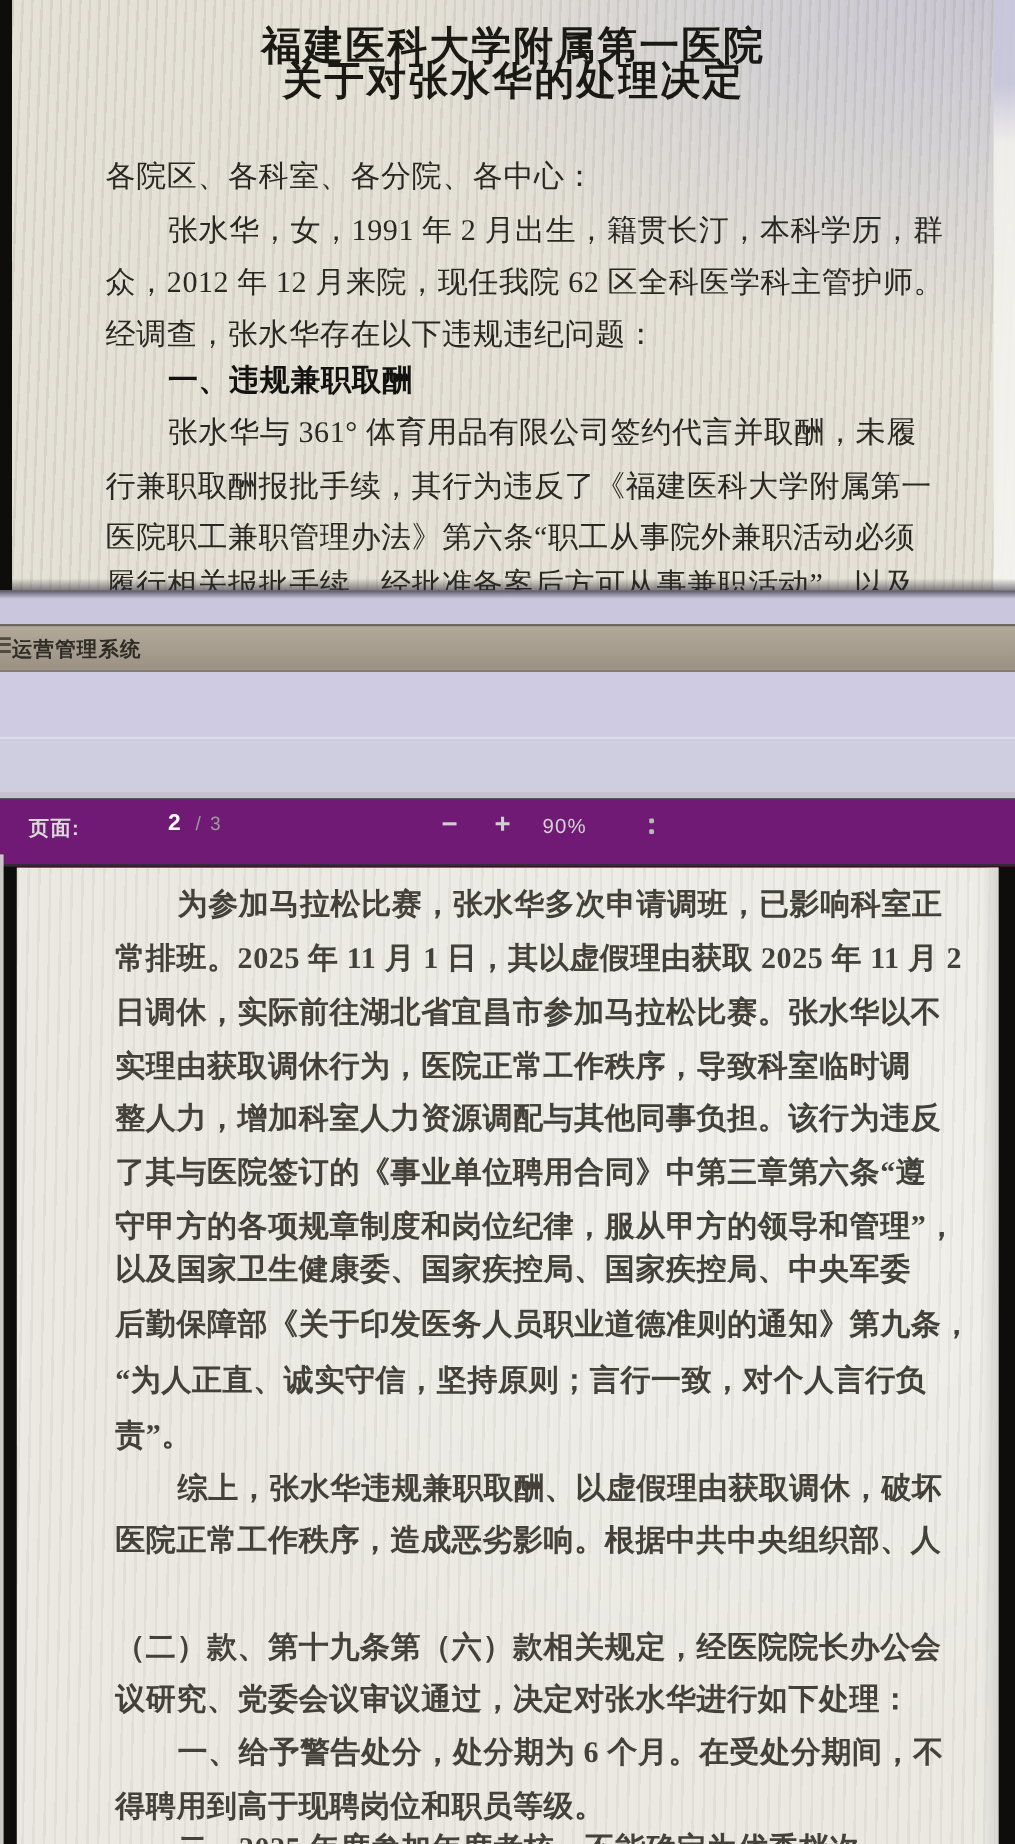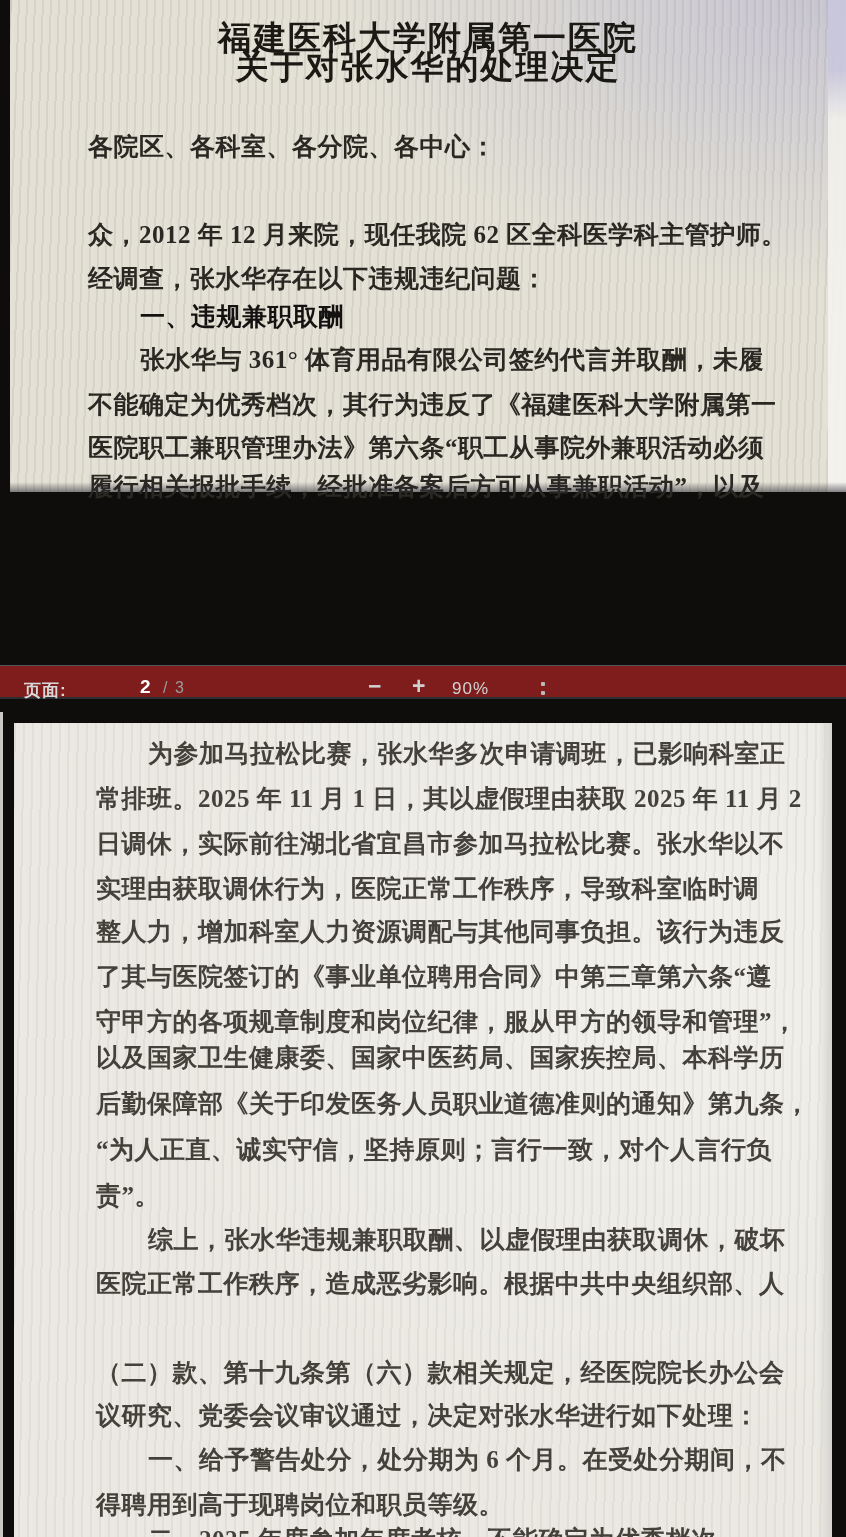--- a/index.html
+++ b/index.html
@@ -29,21 +29,21 @@
     position:absolute;right:0;top:0;width:18px;height:100%;
     background:linear-gradient(#c9c7dc 0 70px, #f2f1ec 120px, #f5f4f0);
     opacity:.9;
   }
   .doc-title{
     position:absolute;left:0;width:100%;text-align:center;
     font-size:33px;font-weight:900;color:#1b1914;letter-spacing:2px;white-space:nowrap;
   }
   .dline{
     position:absolute;left:78px;width:700px;
-    font-size:25px;font-weight:700;color:#2a2822;letter-spacing:0.5px;white-space:nowrap;
+    font-size:25px;font-weight:400;color:#2a2822;letter-spacing:0.5px;white-space:nowrap;
   }
   .dline.ind{padding-left:52px;}
   .dline.hd{font-weight:700;color:#141210;}
   
   .mid{position:absolute;left:0;top:492px;width:846px;height:173px;background:#c9c6de;}
   .mid-shadow{position:absolute;left:0;top:0;width:100%;height:7px;
     background:linear-gradient(rgba(52,50,62,0.75), rgba(201,198,222,0));}
   .sysbar{
     position:absolute;left:0;top:28px;width:100%;height:40px;
     background:linear-gradient(#b2a99b,#9c9284);
@@ -60,22 +60,22 @@
     background:
       linear-gradient(#3a362e 0 2px, transparent 2px 5px, #3a362e 5px 7px, transparent 7px 11px, #3a362e 11px 13px, transparent 13px);
     opacity:.8;
   }
   .mid-low1{position:absolute;left:0;top:68px;width:100%;height:54px;background:#cecbe2;}
   .mid-low-line{position:absolute;left:0;top:122px;width:100%;height:2px;background:#dedcea;}
   .mid-low2{position:absolute;left:0;top:124px;width:100%;height:47px;background:#cfcde0;}
   .mid-low3{position:absolute;left:0;top:168px;width:100%;height:5px;background:#c4c3cd;}
   
   .pdfbar{
-    position:absolute;left:0;top:665px;width:846px;height:34px;
-    background:#7f1d1d;border-top:1px solid #54565a;box-sizing:border-box;
+    position:absolute;left:0;top:665px;width:846px;height:57px;
+    background:#701a75;border-top:1px solid #54565a;box-sizing:border-box;
     box-shadow:inset 0 -2px 0 #2d2f33;
     font-family:"Liberation Sans","DejaVu Sans",sans-serif;
   }
   .pdfbar .page-label{position:absolute;left:24px;top:13px;font-size:17px;font-weight:700;color:#d8d8d8;letter-spacing:1px;}
   .pdfbar .page-current{position:absolute;left:140px;top:10px;font-size:19px;font-weight:700;color:#ffffff;}
   .pdfbar .page-sep{position:absolute;left:163px;top:13px;font-size:16px;color:#9a9a9a;}
   .pdfbar .page-total{position:absolute;left:175px;top:13px;font-size:16px;color:#9a9a9a;}
   .pdfbar .zoom-out{position:absolute;left:368px;top:7px;font-size:23px;font-weight:700;color:#cfcfcf;cursor:pointer;}
   .pdfbar .zoom-in{position:absolute;left:412px;top:7px;font-size:23px;font-weight:700;color:#cfcfcf;cursor:pointer;}
   .pdfbar .zoom-level{position:absolute;left:452px;top:13px;font-size:17px;color:#d2d2d2;letter-spacing:1px;}
@@ -109,31 +109,43 @@
 </head>
 <body>
 
 <div id="stage">
 
   <div class="paper-top">
     <div class="doc-title" style="top:16px">福建医科大学附属第一医院</div>
     <div class="doc-title" style="top:45px">关于对张水华的处理决定</div>
 
     <div class="dline" style="top:130px">各院区、各科室、各分院、各中心：</div>
+    <div class="dline ind" style="top:175px">张水华，女，1991 年 2 月出生，籍贯长汀，本科学历，群</div>
     <div class="dline" style="top:218px">众，2012 年 12 月来院，现任我院 62 区全科医学科主管护师。</div>
     <div class="dline" style="top:262px">经调查，张水华存在以下违规违纪问题：</div>
     <div class="dline ind hd" style="top:300px">一、违规兼职取酬</div>
     <div class="dline ind" style="top:343px">张水华与 361° 体育用品有限公司签约代言并取酬，未履</div>
-    <div class="dline" style="top:388px">不能确定为优秀档次，其行为违反了《福建医科大学附属第一</div>
+    <div class="dline" style="top:388px">行兼职取酬报批手续，其行为违反了《福建医科大学附属第一</div>
     <div class="dline" style="top:431px">医院职工兼职管理办法》第六条“职工从事院外兼职活动必须</div>
     <div class="dline" style="top:470px">履行相关报批手续，经批准备案后方可从事兼职活动”，以及</div>
 
     <div class="paper-top-rightedge"></div>
   </div>
 
+  <div class="mid">
+    <div class="mid-shadow"></div>
+    <div class="sysbar">
+      <div class="sysbar-partial"></div>
+      <div class="sysbar-title">运营管理系统</div>
+    </div>
+    <div class="mid-low1"></div>
+    <div class="mid-low-line"></div>
+    <div class="mid-low2"></div>
+    <div class="mid-low3"></div>
+  </div>
 
   <div class="pdfbar">
     <span class="page-label">页面:</span>
     <span class="page-current">2</span>
     <span class="page-sep">/</span>
     <span class="page-total">3</span>
     <span class="zoom-out">−</span>
     <span class="zoom-in">+</span>
     <span class="zoom-level">90%</span>
     <div class="kebab">
@@ -144,21 +156,21 @@
 
   <div class="edge-left-light"></div>
   <div class="paper-bottom">
     <div class="bline ind" style="top:14px">为参加马拉松比赛，张水华多次申请调班，已影响科室正</div>
     <div class="bline" style="top:59px">常排班。2025 年 11 月 1 日，其以虚假理由获取 2025 年 11 月 2</div>
     <div class="bline" style="top:104px">日调休，实际前往湖北省宜昌市参加马拉松比赛。张水华以不</div>
     <div class="bline" style="top:149px">实理由获取调休行为，医院正常工作秩序，导致科室临时调</div>
     <div class="bline" style="top:192px">整人力，增加科室人力资源调配与其他同事负担。该行为违反</div>
     <div class="bline" style="top:237px">了其与医院签订的《事业单位聘用合同》中第三章第六条“遵</div>
     <div class="bline" style="top:282px">守甲方的各项规章制度和岗位纪律，服从甲方的领导和管理”，</div>
-    <div class="bline" style="top:318px">以及国家卫生健康委、国家中医药局、国家疾控局、本科学历</div>
+    <div class="bline" style="top:318px">以及国家卫生健康委、国家疾控局、国家疾控局、中央军委</div>
     <div class="bline" style="top:364px">后勤保障部《关于印发医务人员职业道德准则的通知》第九条，</div>
     <div class="bline" style="top:410px">“为人正直、诚实守信，坚持原则；言行一致，对个人言行负</div>
     <div class="bline" style="top:456px">责”。</div>
     <div class="bline ind" style="top:500px">综上，张水华违规兼职取酬、以虚假理由获取调休，破坏</div>
     <div class="bline" style="top:544px">医院正常工作秩序，造成恶劣影响。根据中共中央组织部、人</div>
     <div class="bline" style="top:633px">（二）款、第十九条第（六）款相关规定，经医院院长办公会</div>
     <div class="bline" style="top:676px">议研究、党委会议审议通过，决定对张水华进行如下处理：</div>
     <div class="bline ind" style="top:720px">一、给予警告处分，处分期为 6 个月。在受处分期间，不</div>
     <div class="bline" style="top:765px">得聘用到高于现聘岗位和职员等级。</div>
     <div class="bline ind" style="top:800px">二、2025 年度参加年度考核，不能确定为优秀档次。</div>

